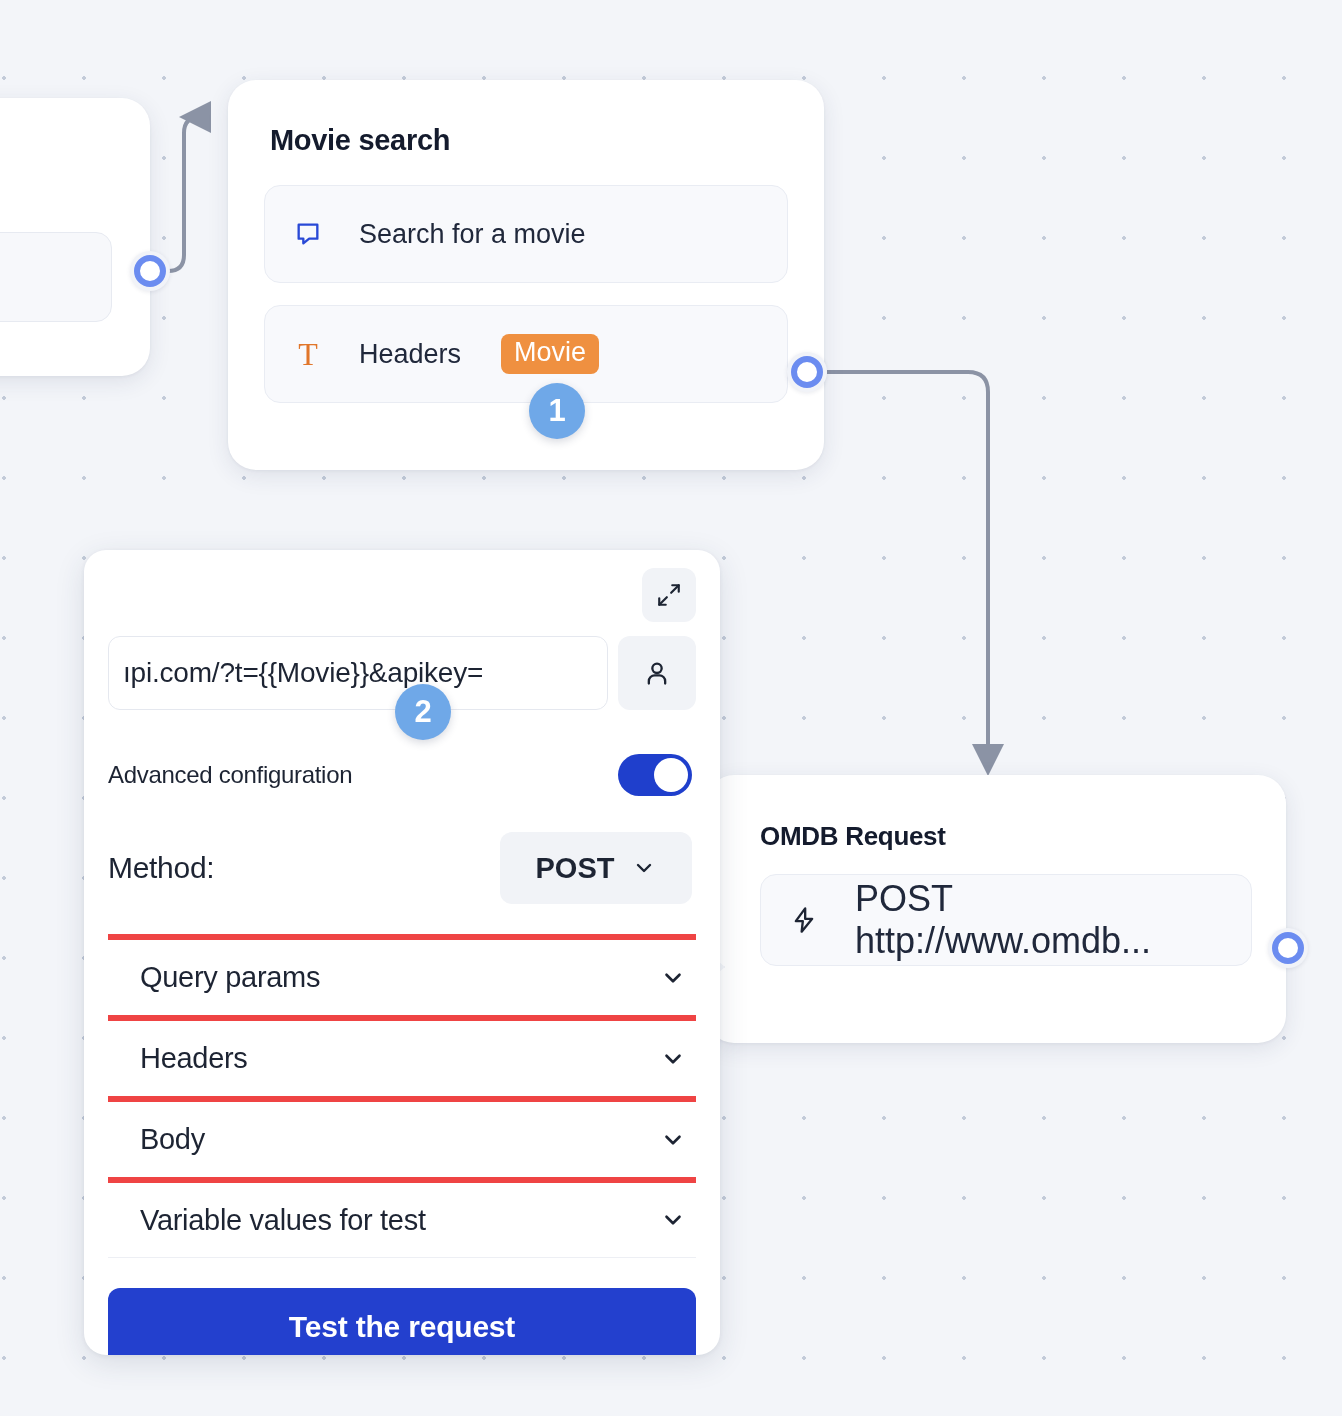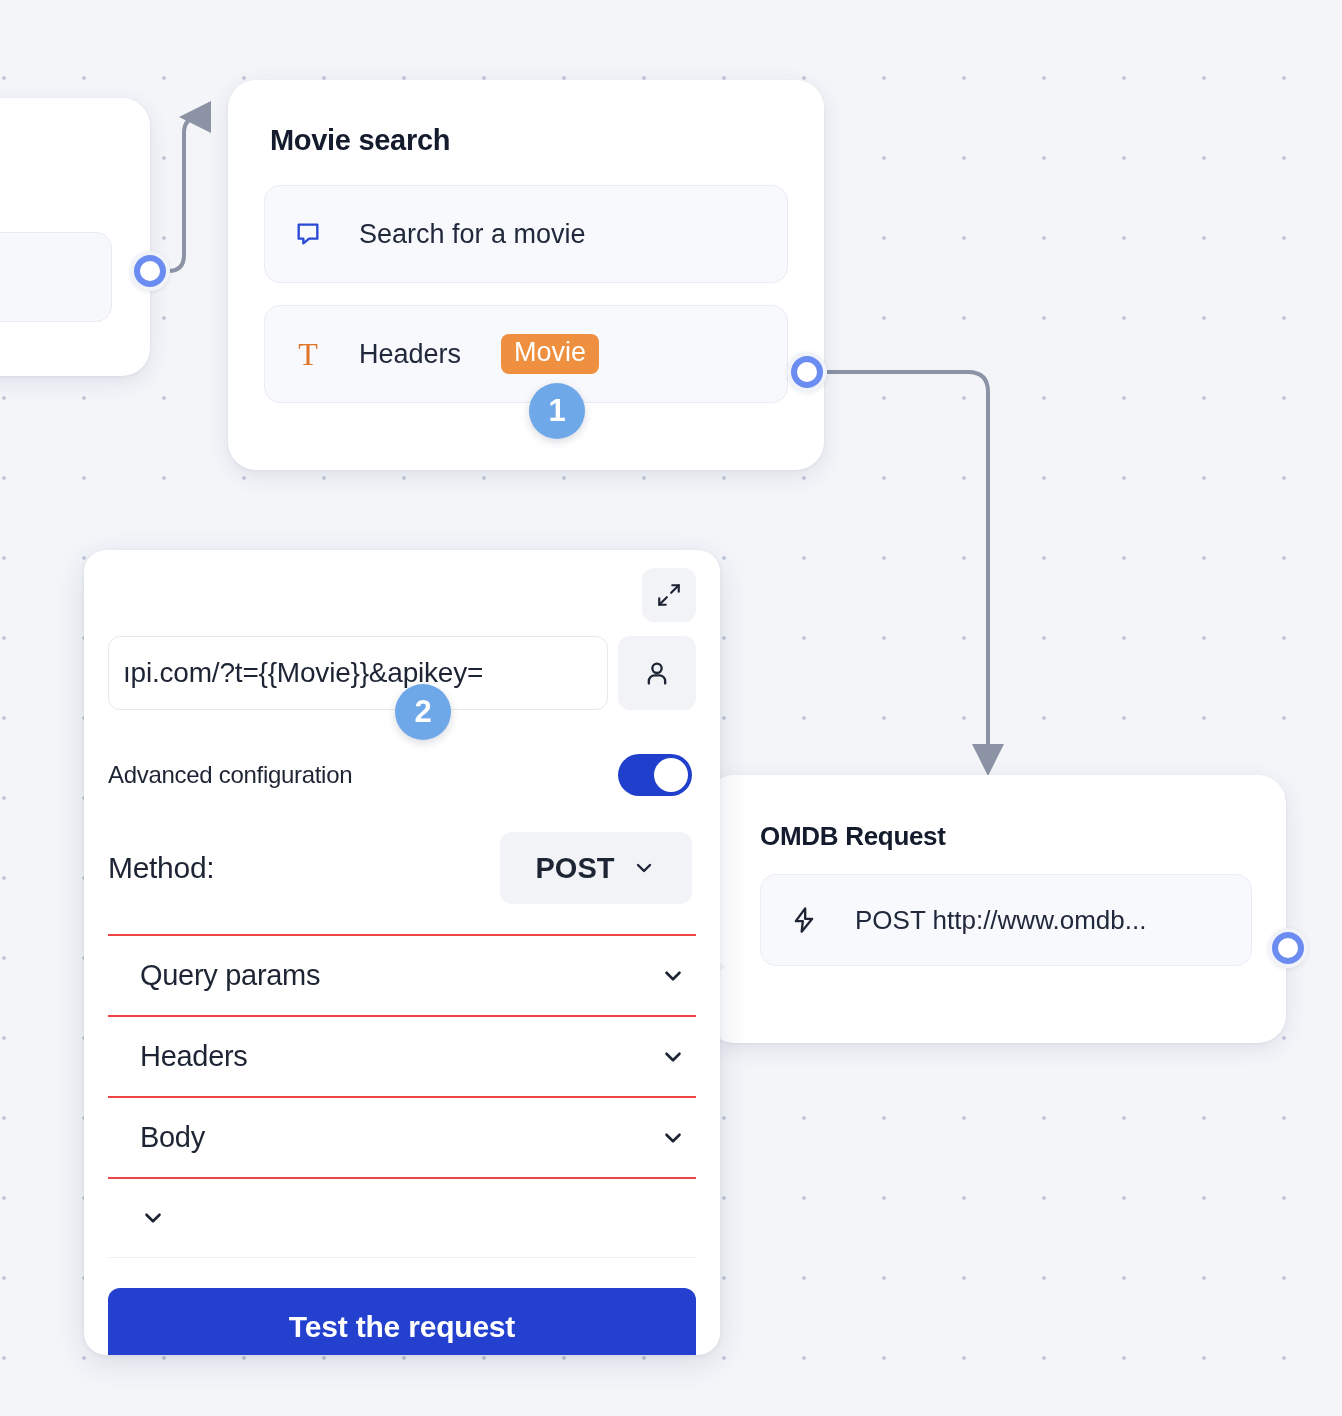--- a/index.html
+++ b/index.html
@@ -102,21 +102,21 @@
 
   
   .node-omdb {
     left: 706px;
     top: 775px;
     width: 580px;
     height: 268px;
     padding: 30px 34px;
   }
   .node-omdb .node-title { font-size: 26px; margin: 16px 0 22px 20px; }
-  .node-omdb .node-row { height: 92px; font-size: 26px; margin-left: 20px; }
+  .node-omdb .node-row { height: 92px; font-size: 36px; margin-left: 20px; }
   .omdb-notch {
     position: absolute;
     left: -1px;
     top: 175px;
     width: 20px;
     height: 34px;
     background: #f3f5f9;
     border-right: 1px solid #e3e7ef;
     border-radius: 0 12px 12px 0;
     clip-path: polygon(0 0, 100% 50%, 0 100%);
@@ -240,21 +240,21 @@
     display: flex; align-items: center; justify-content: center;
     gap: 18px;
     font-size: 29px;
     font-weight: 700;
     color: #1d2433;
   }
 
   .accordion { margin-top: 30px; }
   .acc-item {
     height: 81px;
-    border-top: 2px solid #ef4444;
+    border-top: 6px solid #ef4444;
     display: flex;
     align-items: center;
     justify-content: space-between;
     padding: 0 10px 0 32px;
     font-size: 29px;
     color: #1d2433;
     letter-spacing: -0.3px;
   }
   .acc-item:last-child { border-bottom: 1px solid #edeff4; }
 
@@ -393,20 +393,21 @@
       </div>
       <div class="acc-item">
         <span>Body</span>
         <span class="chev">
           <svg width="26" height="26" viewBox="0 0 24 24" fill="none" stroke="#1d2433" stroke-width="2.4" stroke-linecap="round" stroke-linejoin="round">
               <path d="M6 9 L12 15 L18 9"></path>
             </svg>
         </span>
       </div>
       <div class="acc-item">
+        <span>Variable values for test</span>
         <span class="chev">
           <svg width="26" height="26" viewBox="0 0 24 24" fill="none" stroke="#1d2433" stroke-width="2.4" stroke-linecap="round" stroke-linejoin="round">
               <path d="M6 9 L12 15 L18 9"></path>
             </svg>
         </span>
       </div>
     </div>
 
     <button class="test-btn">Test the request</button>
   </div>

